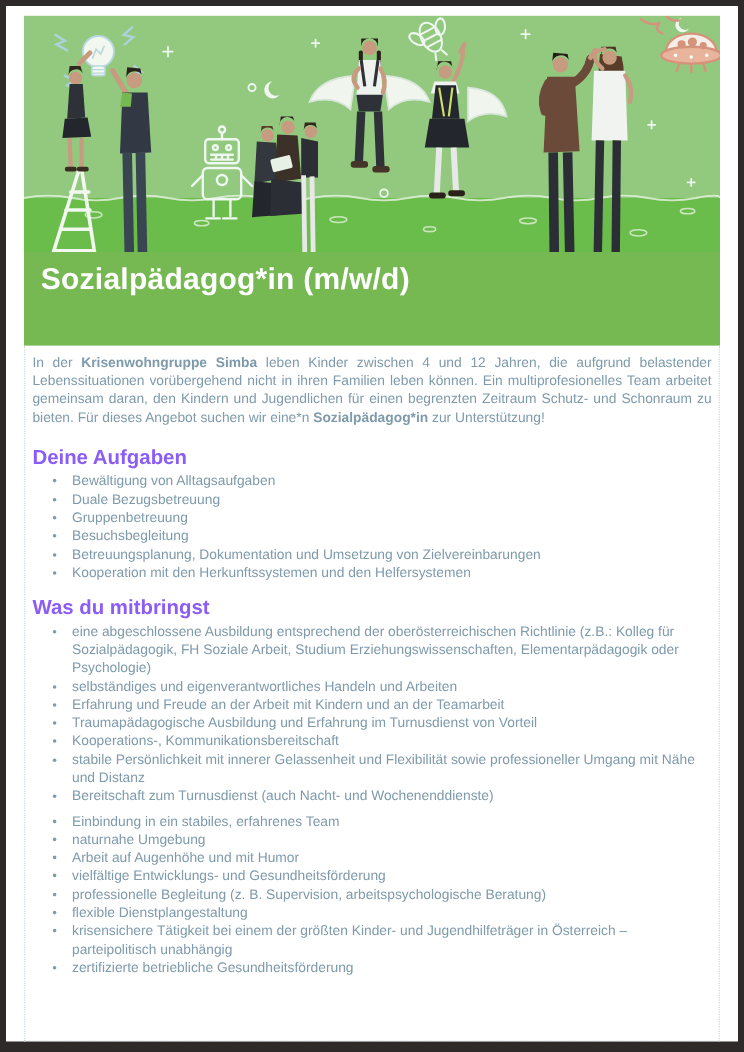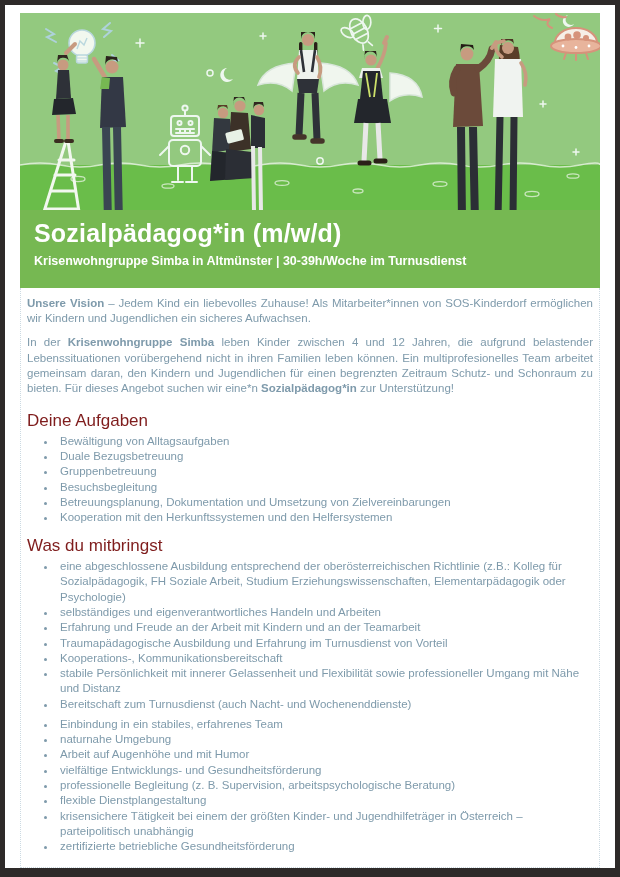--- a/index.html
+++ b/index.html
@@ -19,21 +19,21 @@
   }
   .banner h1 { font-size:25px; font-weight:bold; line-height:1.15; letter-spacing:.2px; }
   .banner .sub { font-size:12.5px; font-weight:bold; line-height:1.3; margin-top:5px; }
   .banner .sub span { display:block; }
   .content {
     flex:1; border:1px dotted #ccdae2; border-top:none;
     padding:8px 6px 0; color:#7e9aab; font-size:11.5px; line-height:1.32;
     display:flex; flex-direction:column; overflow:hidden;
   }
   .content p { margin:0 0 9px; text-align:justify; }
-  h2.green { color:#7f1d1d; font-size:17px; font-weight:normal; margin:7px 0 3px; line-height:1.1; }
+  h2.green { color:#8b5cf6; font-size:17px; font-weight:bold; margin:7px 0 3px; line-height:1.1; }
   ul { list-style:disc; margin:0 0 5px; padding-left:30px; }
   li { padding-left:3px; line-height:1.33; }
   strong { font-weight:bold; }
 </style>
 </head>
 <body>
 
 <div class="frame">
 
   <div class="hero">
@@ -208,27 +208,25 @@
         <path d="M501 50 q7 10 4 22" stroke="#c79b80" stroke-width="3.6" fill="none" stroke-linecap="round"></path>
         <path d="M480 104 l-2 102 M494 104 l-1 102" stroke="#2b2e35" stroke-width="7"></path>
         <path d="M473 208 h11 M489 208 h11" stroke="#241c16" stroke-width="5" stroke-linecap="round"></path>
       </g>
     </svg>
   </div>
 
   <div class="banner">
     <h1>Sozialpädagog*in (m/w/d)</h1>
     <div class="sub">
-      <span>Krisenwohngruppe Simba in Altmünster | 30-39h/Woche im Turnusdienst</span>
     </div>
   </div>
 
   <div class="content">
 
-    <p><strong>Unsere Vision</strong><span> – Jedem Kind ein liebevolles Zuhause! Als Mitarbeiter*innen von SOS-Kinderdorf ermöglichen wir Kindern und Jugendlichen ein sicheres Aufwachsen.</span></p>
 
     <p><span>In der </span><strong>Krisenwohngruppe Simba</strong><span> leben Kinder zwischen 4 und 12 Jahren, die aufgrund belastender Lebenssituationen vorübergehend nicht in ihren Familien leben können. Ein multiprofesionelles Team arbeitet gemeinsam daran, den Kindern und Jugendlichen für einen begrenzten Zeitraum Schutz- und Schonraum zu bieten. Für dieses Angebot suchen wir eine*n </span><strong>Sozialpädagog*in</strong><span> zur Unterstützung!</span></p>
 
     <h2 class="green">Deine Aufgaben</h2>
     <ul>
       <li>Bewältigung von Alltagsaufgaben</li>
       <li>Duale Bezugsbetreuung</li>
       <li>Gruppenbetreuung</li>
       <li>Besuchsbegleitung</li>
       <li>Betreuungsplanung, Dokumentation und Umsetzung von Zielvereinbarungen</li>

